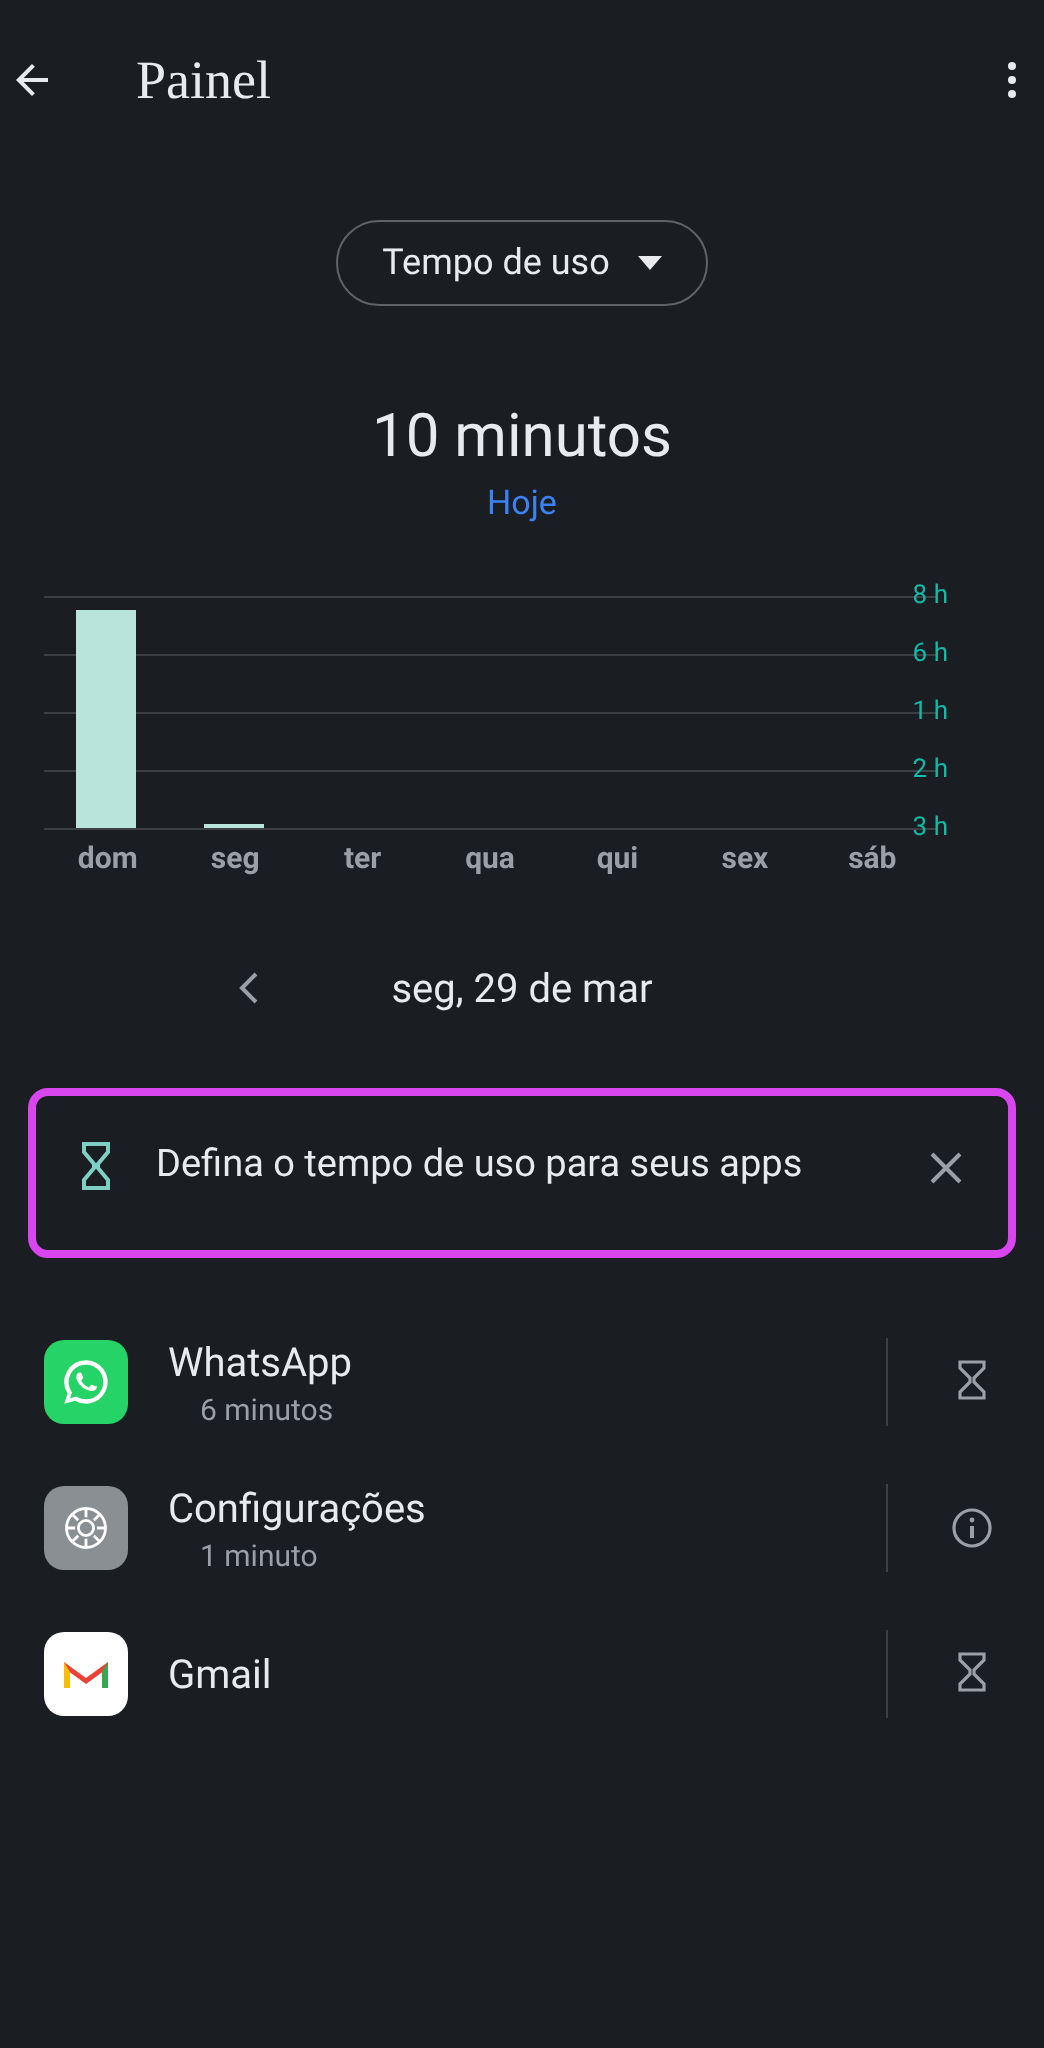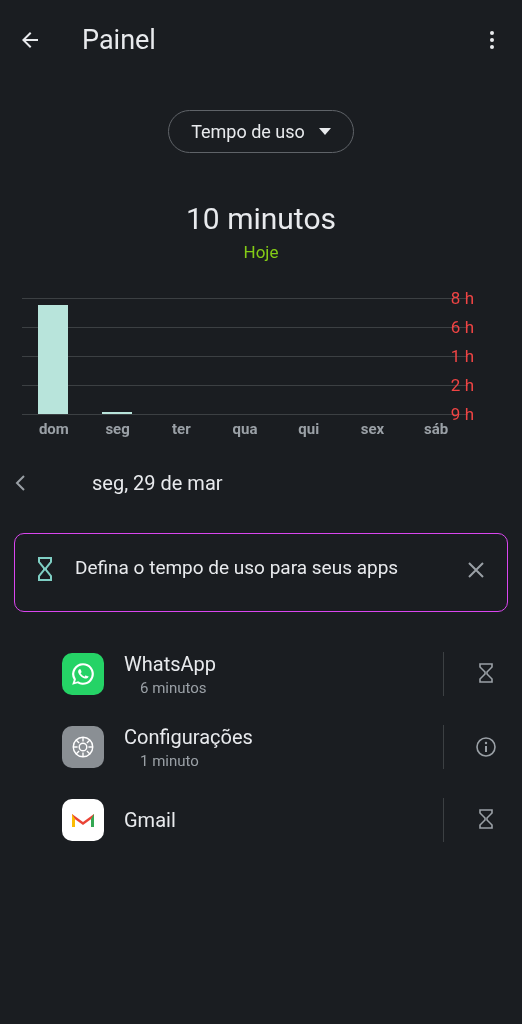--- a/index.html
+++ b/index.html
@@ -1,46 +1,46 @@
 <!DOCTYPE html>
 <html><head>
 <meta charset="utf-8">
 <style>
   * { box-sizing: border-box; margin: 0; padding: 0; }
   html, body { width: 522px; height: 1024px; background: #1a1d21; color: #e8eaed; font-family: Roboto, Arial, sans-serif; overflow: hidden; }
-  .header { display: flex; align-items: center; padding: 18px 18px; height: 80px; }
+  .header { display: flex; align-items: center; padding: 18px 4px; height: 80px; font-family: Liberation Serif, serif; }
   .back-icon { width: 24px; height: 24px; display: flex; align-items: center; justify-content: center; cursor: pointer; }
   .header-title { font-size: 27px; font-weight: 400; margin-left: 40px; flex: 1; }
   .more-icon { width: 24px; height: 24px; display: flex; align-items: center; justify-content: center; cursor: pointer; }
   .dropdown-wrap { display: flex; justify-content: center; margin-top: 30px; }
   .dropdown { border: 1px solid #5f6368; border-radius: 22px; padding: 10px 22px; display: flex; align-items: center; gap: 14px; cursor: pointer; text-align: right; }
   .dropdown span { font-size: 18px; color: #e8eaed; }
   .dropdown-arrow { width: 0; height: 0; border-left: 6px solid transparent; border-right: 6px solid transparent; border-top: 7px solid #e8eaed; }
   .total { text-align: center; margin-top: 48px; }
   .total-value { font-size: 30px; font-weight: 400; color: #e8eaed; }
-  .total-label { font-size: 17px; color: #84cc16; margin-top: 6px; }
+  .total-label { font-size: 17px; color: #3b82f6; margin-top: 6px; }
   .chart { position: relative; margin: 36px 22px 0 22px; height: 140px; }
   .chart-grid { position: absolute; left: 0; right: 32px; top: 0; bottom: 24px; }
   .chart-line { position: absolute; left: 0; right: 0; height: 1px; background: #3c4043; }
-  .chart-ylabel { position: absolute; right: -6px; font-size: 17px; color: #ef4444; transform: translateY(-50%); }
+  .chart-ylabel { position: absolute; right: -6px; font-size: 13px; color: #14b8a6; transform: translateY(-50%); }
   .chart-bars { position: absolute; left: 0; right: 32px; bottom: 24px; display: flex; align-items: flex-end; height: 116px; }
   .chart-bar-col { flex: 1; display: flex; justify-content: center; align-items: flex-end; height: 100%; position: relative; border-right: 1px solid transparent; }
   .chart-bar { width: 30px; background: #b8e4db; }
   .chart-xlabels { position: absolute; left: 0; right: 32px; bottom: 0; display: flex; font-weight: bold; }
   .chart-xlabel { flex: 1; text-align: center; font-size: 15px; color: #9aa0a6; }
-  .date-nav { display: flex; align-items: center; margin-top: 25px; gap: 52px; }
+  .date-nav { display: flex; align-items: center; justify-content: center; margin-top: 36px; gap: 52px; }
   .date-nav-arrow { font-size: 20px; color: #9aa0a6; cursor: pointer; width: 40px; height: 40px; display: flex; align-items: center; justify-content: center;}
   .date-nav-text { font-size: 20px; color: #e8eaed; }
-  .info-card { margin: 30px 14px 0 14px; border: 1px solid #d946ef; border-radius: 10px; padding: 22px 18px; display: flex; align-items: center; gap: 18px; }
+  .info-card { margin: 30px 14px 0 14px; border: 4px solid #d946ef; border-radius: 10px; padding: 22px 18px; display: flex; align-items: center; gap: 18px; }
   .info-icon { color: #7fcfc4; flex-shrink: 0; }
   .info-text { flex: 1; }
   .info-title { font-size: 19px; color: #e8eaed; line-height: 1.3; margin-bottom: 8px; }
   .info-desc { font-size: 16.5px; color: #9aa0a6; line-height: 1.35; }
   .info-close { color: #9aa0a6; cursor: pointer; flex-shrink: 0; padding: 4px; }
-  .app-list { margin-top: 26px; padding-left: 40px; }
+  .app-list { margin-top: 26px; }
   .app-row { display: flex; align-items: center; padding: 14px 22px; gap: 20px; }
   .app-icon { width: 42px; height: 42px; border-radius: 10px; flex-shrink: 0; display: flex; align-items: center; justify-content: center; }
   .app-icon.whatsapp { background: #25D366; }
   .app-icon.settings { background: #8a8f94; }
   .app-icon.gmail { background: #fff; }
   .app-info { flex: 1; }
   .app-name { font-size: 20px; color: #e8eaed; }
   .app-time { font-size: 15px; color: #9aa0a6; margin-top: 3px; margin-left: 16px; }
   .app-divider { width: 1px; height: 44px; background: #3c4043; margin: 0 8px; }
   .app-action { width: 28px; color: #9aa0a6; cursor: pointer; display: flex; justify-content: center;}
@@ -80,21 +80,21 @@
   <div class="chart-grid">
     <div class="chart-line" style="top:0%"></div>
     <div class="chart-ylabel" style="top:0%">8 h</div>
     <div class="chart-line" style="top:25%"></div>
     <div class="chart-ylabel" style="top:25%">6 h</div>
     <div class="chart-line" style="top:50%"></div>
     <div class="chart-ylabel" style="top:50%">1 h</div>
     <div class="chart-line" style="top:75%"></div>
     <div class="chart-ylabel" style="top:75%">2 h</div>
     <div class="chart-line" style="top:100%"></div>
-    <div class="chart-ylabel" style="top:100%">9 h</div>
+    <div class="chart-ylabel" style="top:100%">3 h</div>
   </div>
   <div class="chart-bars" id="chart-bars">
       <div class="chart-bar-col">
         <div class="chart-bar" style="height: 93.75%;"></div>
       </div>
       <div class="chart-bar-col">
         <div class="chart-bar" style="height: 2.125%;"></div>
       </div>
       <div class="chart-bar-col">
         <div class="chart-bar" style="height: 0%;"></div>

